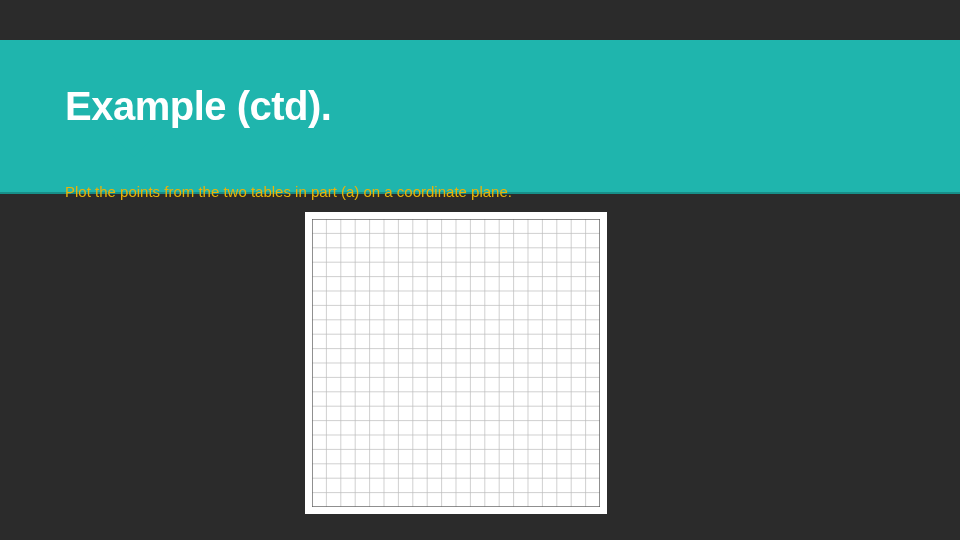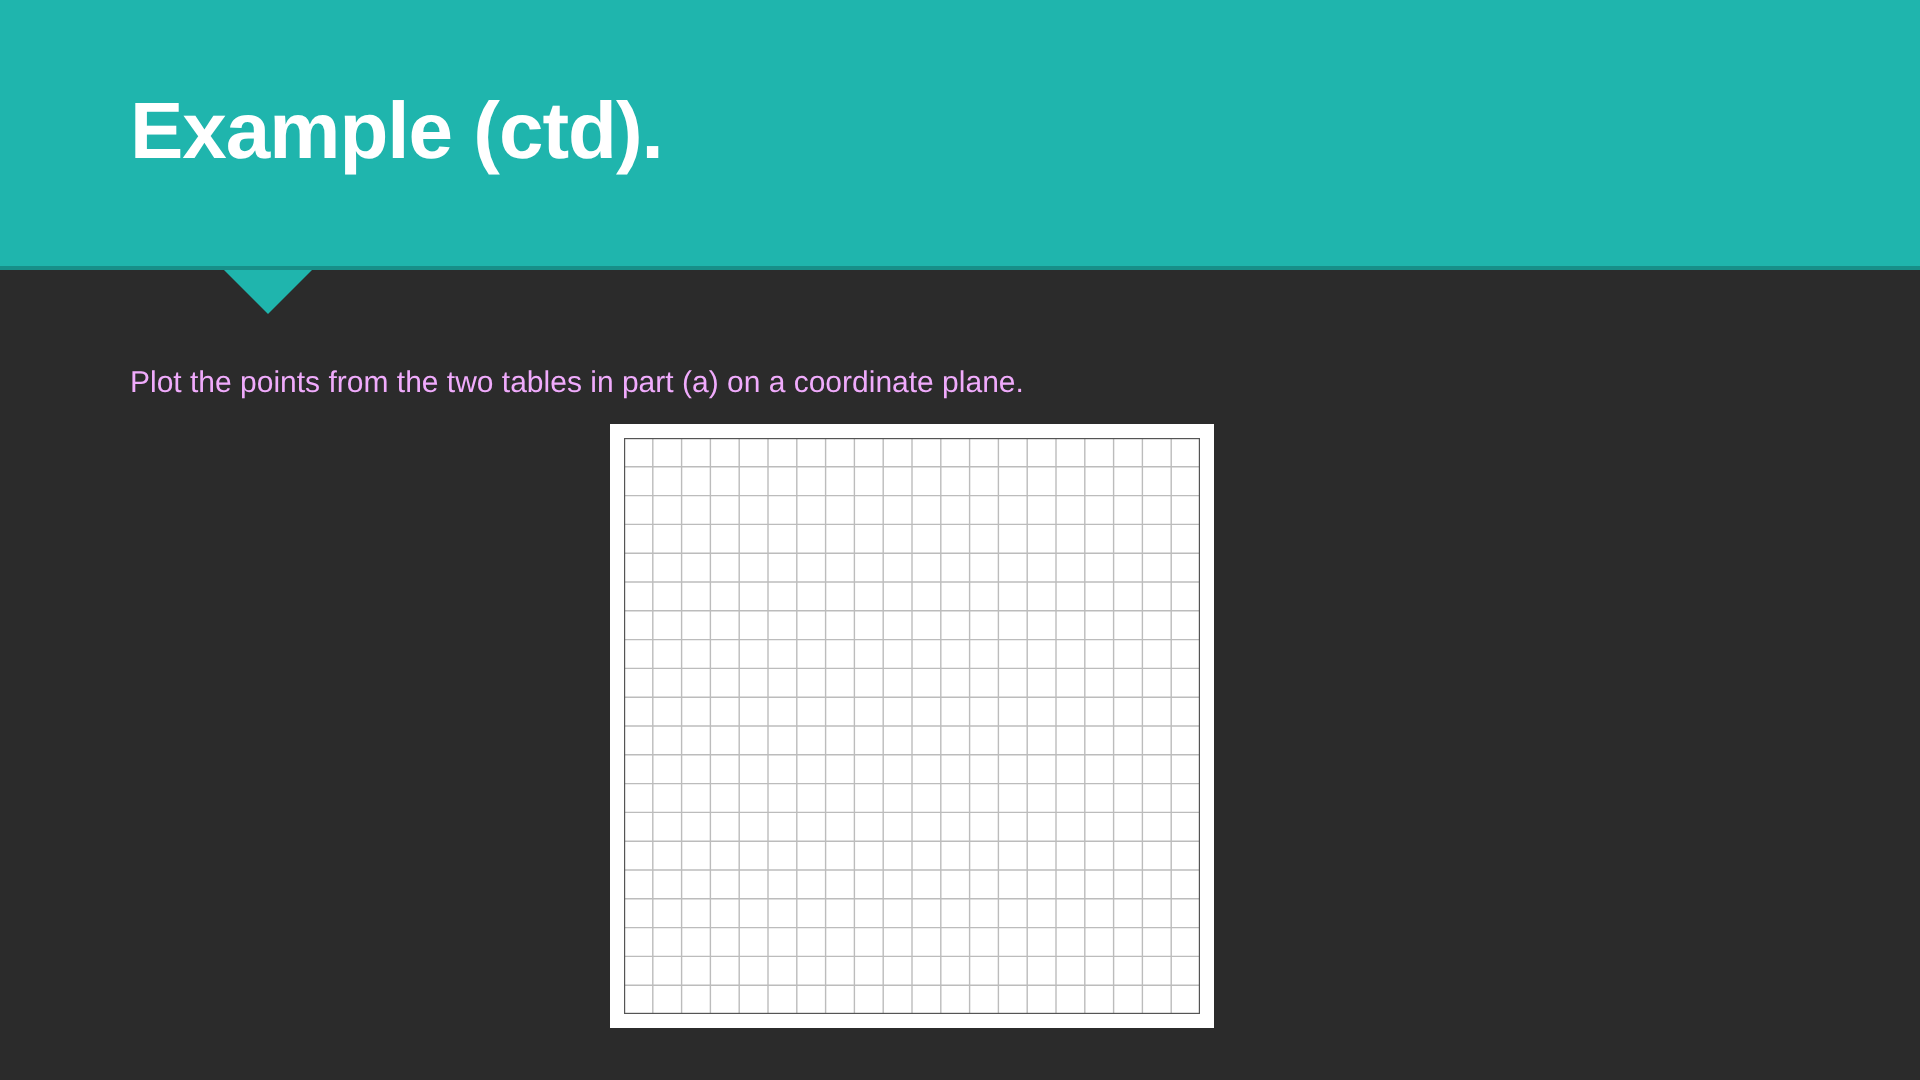--- a/index.html
+++ b/index.html
@@ -10,24 +10,25 @@
     body {
       width: 960px;
       height: 540px;
       background: #2b2b2b;
       font-family: Arial, sans-serif;
       overflow: hidden;
       position: relative;
     }
     .header-band {
       width: 100%;
-      height: 135px;
+      height: 154px;
       background: #1fb5ad;
       border-bottom: 2px solid #178f89;
       position: relative;
+      margin-top: 40px;
     }
     .title {
       position: absolute;
       left: 65px;
       top: 44px;
       color: #ffffff;
       font-size: 40px;
       font-weight: bold;
       letter-spacing: -0.5px;
     }
@@ -38,21 +39,21 @@
       width: 0;
       height: 0;
       border-left: 22px solid transparent;
       border-right: 22px solid transparent;
       border-top: 22px solid #1fb5ad;
     }
     .body-text {
       position: absolute;
       left: 65px;
       top: 183px;
-      color: #f0abfc;
+      color: #eab308;
       font-size: 15px;
     }
     .grid-container {
       position: absolute;
       left: 305px;
       top: 212px;
       width: 302px;
       height: 302px;
       background: #ffffff;
       padding: 7px;

